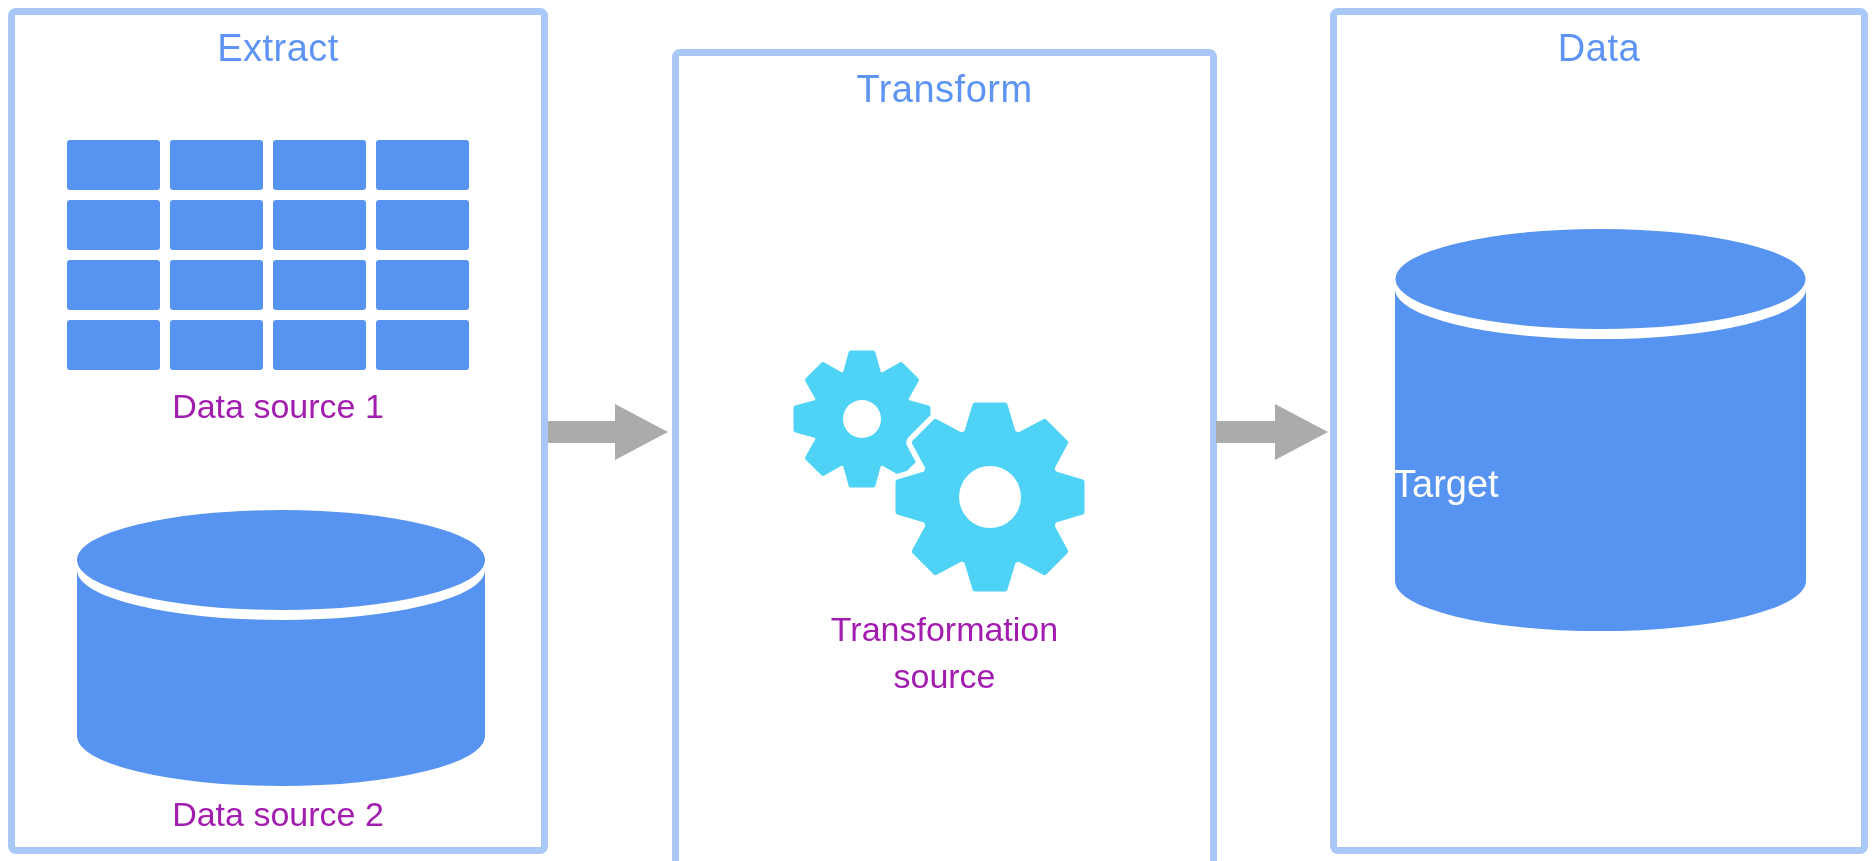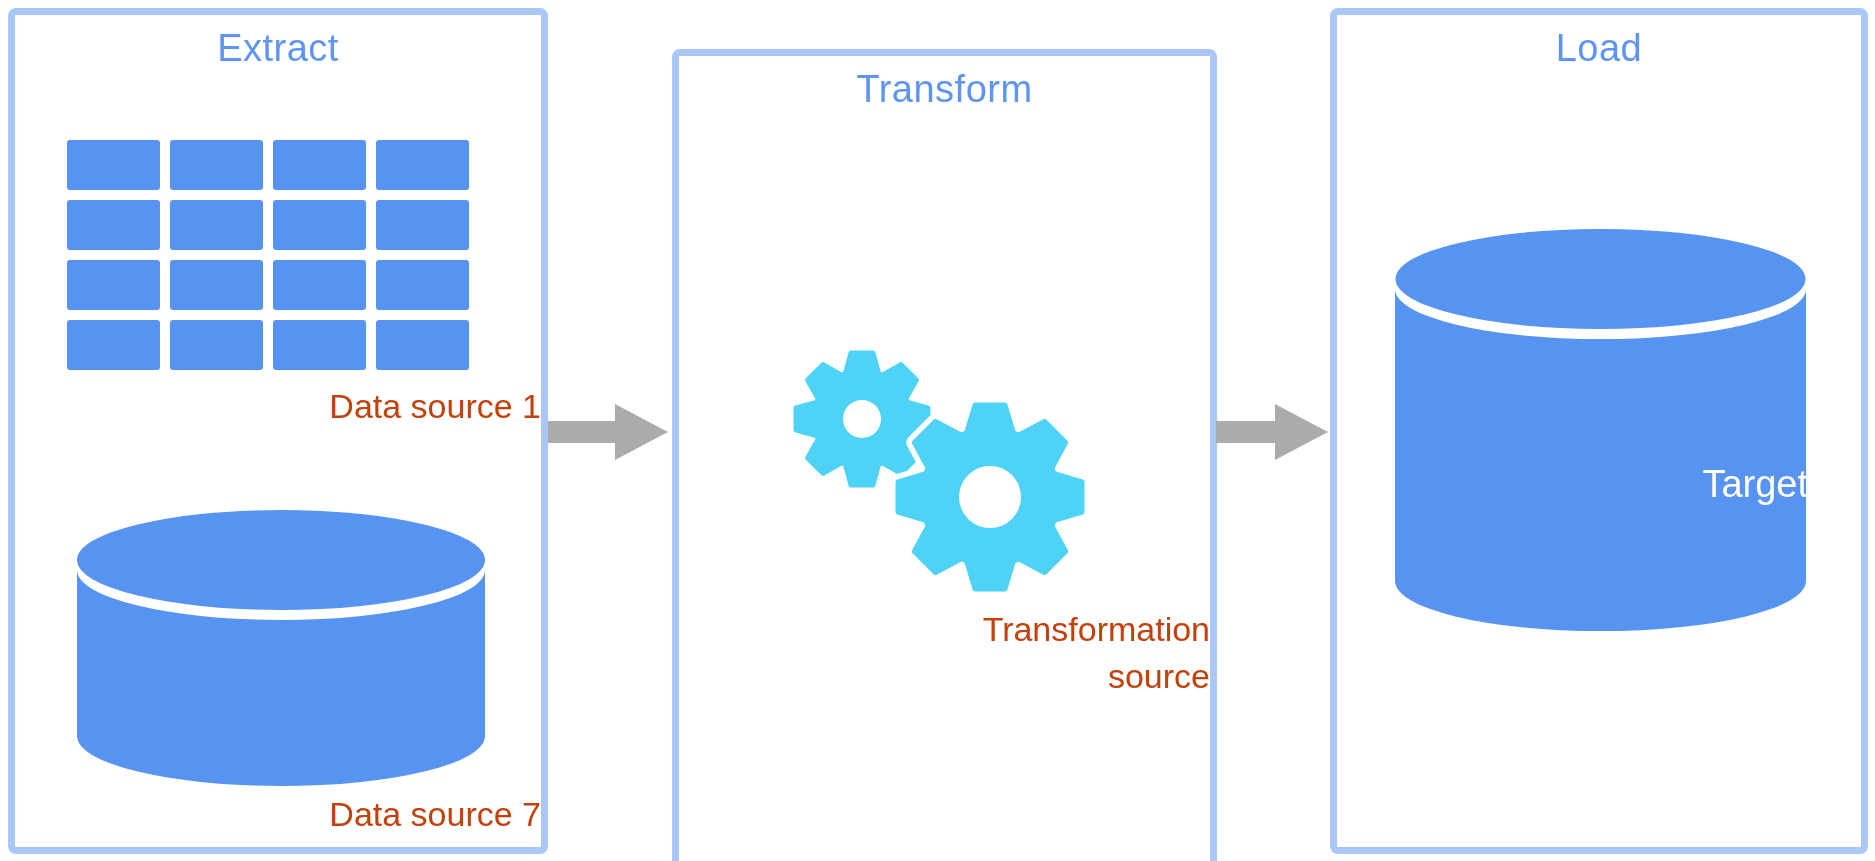--- a/index.html
+++ b/index.html
@@ -31,23 +31,23 @@
     width: 100%;
     text-align: center;
     font-size: 38px;
     color: #5e94f3;
     letter-spacing: 0.5px;
   }
   .icon-label {
     position: absolute;
     left: 0;
     width: 100%;
-    text-align: right;
+    text-align: center;
     font-size: 34px;
-    color: #c2410c;
+    color: #a21caf;
   }
 
   
   .table-icon {
     position: absolute;
     left: 52px;
     top: 125px;
     display: grid;
     grid-template-columns: repeat(4, 93px);
     grid-template-rows: repeat(4, 50px);
@@ -72,21 +72,21 @@
     line-height: 1.38;
   }
   #label-engine span { display: inline-block; max-width: 310px; }
 
   #cyl-target { left: 56px; top: 212px; }
   #label-target {
     position: absolute;
     left: 56px;
     top: 448px;
     width: 415px;
-    text-align: right;
+    text-align: left;
     font-size: 38px;
     color: #ffffff;
   }
 
   .flow-arrow { position: absolute; top: 403px; display: block; }
   #arrow-1 { left: 548px; }
   #arrow-2 { left: 1216px; }
 </style>
 </head>
 <body>
@@ -113,21 +113,21 @@
         <i></i>
         <i></i>
         <i></i>
     </div>
     <div class="icon-label" id="label-ds1">Data source 1</div>
 
     <svg class="cyl-svg" id="cyl-ds2" width="412" height="280" viewBox="0 0 412 280">
       <path d="M2,62 A204,50 0 0 0 410,62 L410,228 A204,50 0 0 1 2,228 Z" fill="#5793f0"></path>
       <ellipse cx="206" cy="52" rx="204" ry="50" fill="#5793f0"></ellipse>
     </svg>
-    <div class="icon-label" id="label-ds2">Data source 7</div>
+    <div class="icon-label" id="label-ds2">Data source 2</div>
   </div>
 
   <svg class="flow-arrow" id="arrow-1" width="122" height="58" viewBox="0 0 122 58">
     <polygon points="0,18 67,18 67,1 120,29 67,57 67,40 0,40" fill="#ababab"></polygon>
   </svg>
 
   <div class="panel" id="panel-transform">
     <div class="panel-title">Transform</div>
 
     <svg id="gears-svg" width="300" height="256" viewBox="0 0 300 256">
@@ -177,21 +177,21 @@
     <div class="icon-label" id="label-engine">
       <span>Transformation source</span>
     </div>
   </div>
 
   <svg class="flow-arrow" id="arrow-2" width="114" height="58" viewBox="0 0 114 58">
     <polygon points="0,18 59,18 59,1 112,29 59,57 59,40 0,40" fill="#ababab"></polygon>
   </svg>
 
   <div class="panel" id="panel-load">
-    <div class="panel-title">Load</div>
+    <div class="panel-title">Data</div>
 
     <svg class="cyl-svg" id="cyl-target" width="415" height="406" viewBox="0 0 415 406">
       <path d="M2,62 A205,50 0 0 0 413,62 L413,354 A205,50 0 0 1 2,354 Z" fill="#5793f0"></path>
       <ellipse cx="207.5" cy="52" rx="205" ry="50" fill="#5793f0"></ellipse>
     </svg>
     <div id="label-target">Target</div>
   </div>
 
 </div>
 

